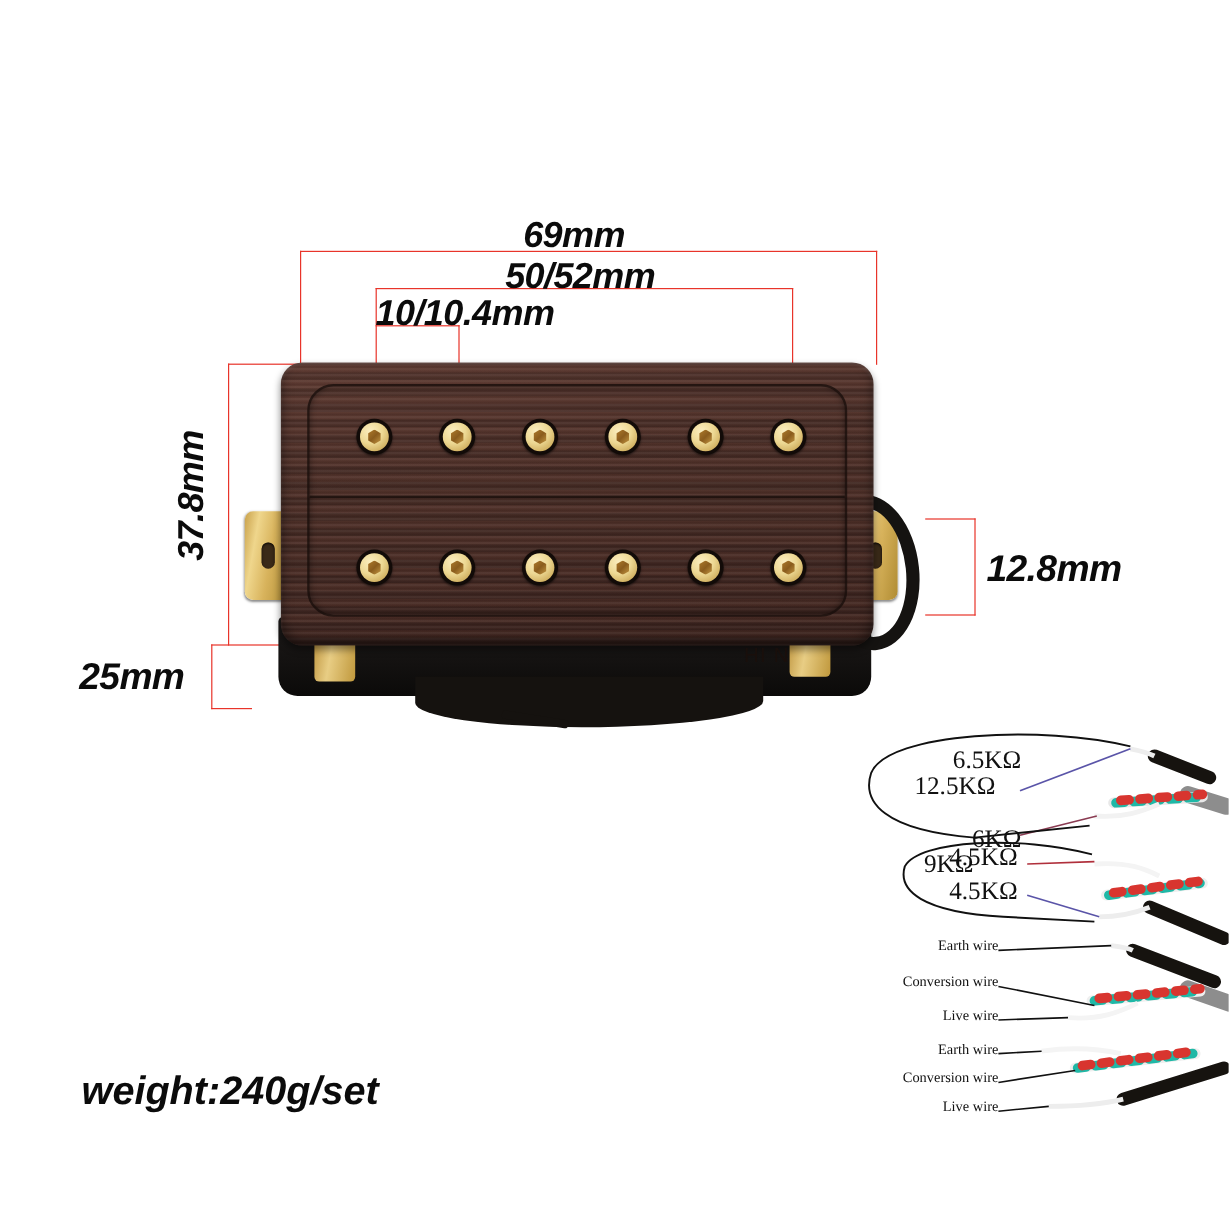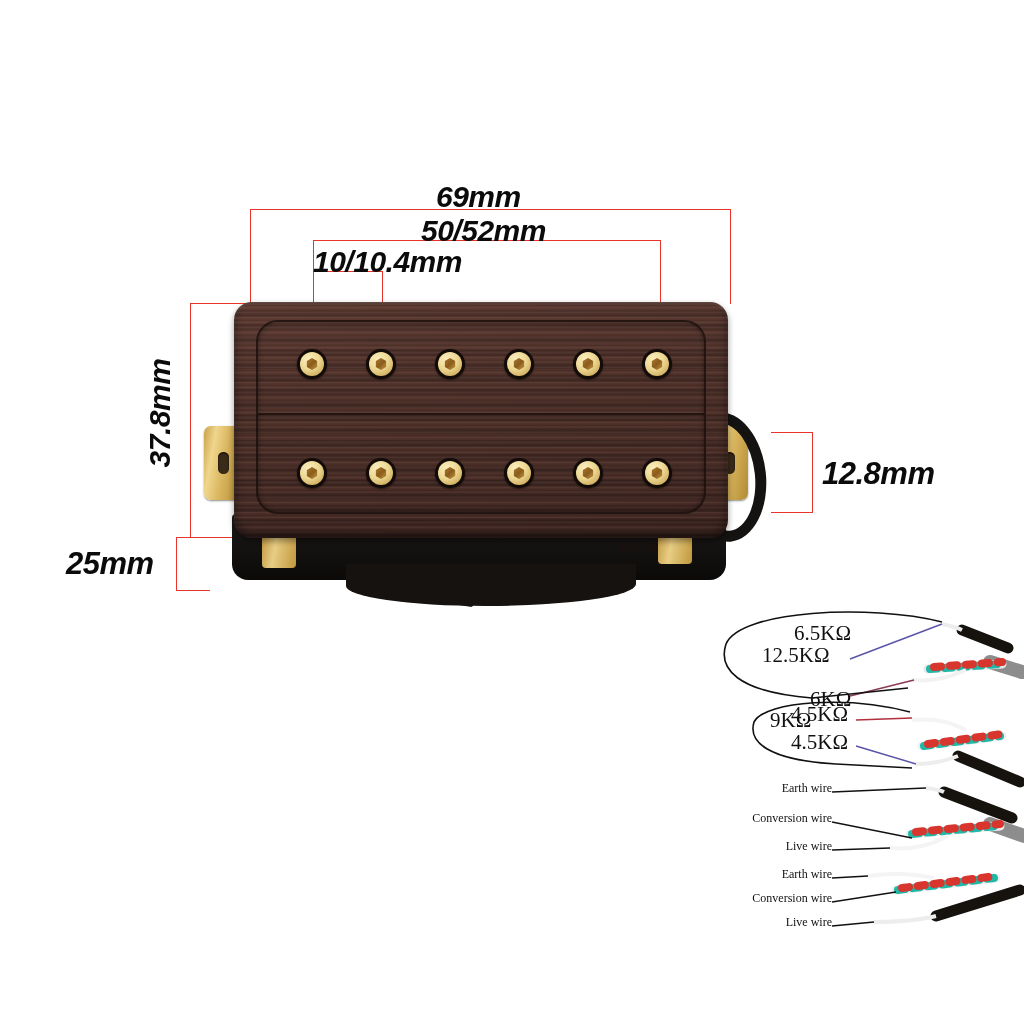--- a/index.html
+++ b/index.html
@@ -379,14 +379,15 @@
     <div class="res-label" style="left:101px; top:134px;">4.5KΩ</div>
 
     <div class="wire-label" style="left:58px; top:185px; width:84px; text-align:right;">Earth wire</div>
     <div class="wire-label" style="left:0px; top:215px; width:142px; text-align:right;">Conversion wire</div>
     <div class="wire-label" style="left:62px; top:243px; width:80px; text-align:right;">Live wire</div>
     <div class="wire-label" style="left:58px; top:271px; width:84px; text-align:right;">Earth wire</div>
     <div class="wire-label" style="left:0px; top:295px; width:142px; text-align:right;">Conversion wire</div>
     <div class="wire-label" style="left:62px; top:319px; width:80px; text-align:right;">Live wire</div>
   </div>
 
+  <div id="weight-text">weight:240g/set</div>
 
 </div>
 
 </body></html>

